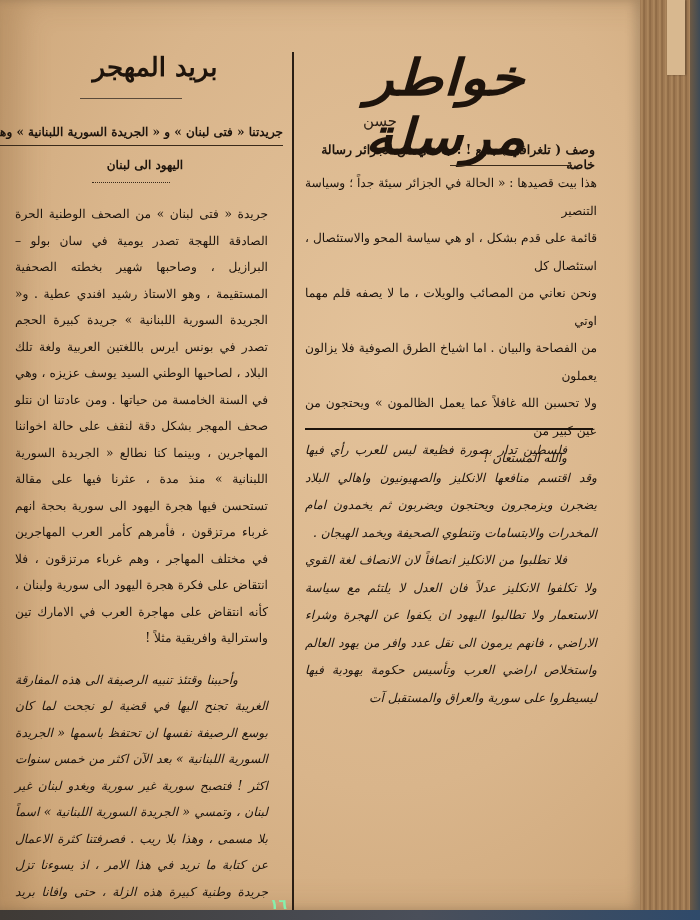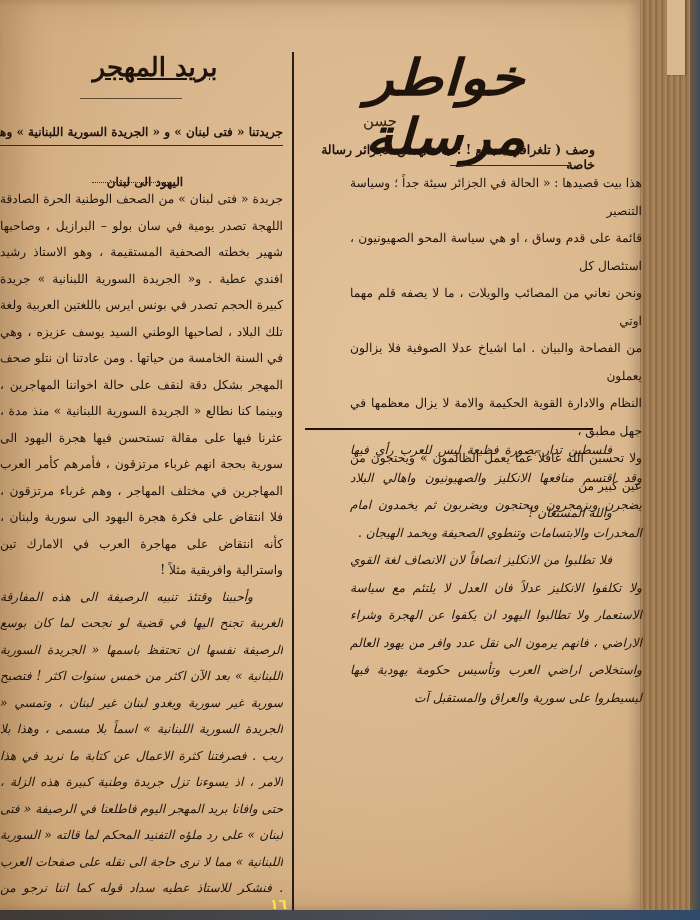--- a/index.html
+++ b/index.html
@@ -35,60 +35,59 @@
   }
   .text { color:#1e140c; direction:rtl; font-family:"DejaVu Serif", serif; }
   .masthead {
     position:absolute; left:300px; top:48px; width:290px; height:70px;
     font-size:50px; font-weight:bold; text-align:center; letter-spacing:2px;
     font-style:italic; transform:scaleX(1.15);
   }
   .masthead-sig { position:absolute; left:363px; top:112px; font-size:15px; color:#2a1e14; }
   .subhead { position:absolute; left:305px; top:142px; width:290px; font-size:12.5px; font-weight:bold; text-align:right; }
   .subhead-rule { position:absolute; left:450px; top:165px; width:122px; height:1px; background:#3a2a1a; }
-  .para { position:absolute; font-size:12.2px; line-height:27.5px; text-align:justify; text-align-last:right;margin-left:45px; }
+  .para { position:absolute; font-size:12.2px; line-height:27.5px; text-align:justify; text-align-last:right; }
   .right-para1 { left:305px; top:170px; width:292px; }
   .section-rule { position:absolute; left:305px; top:428px; width:288px; height:2px; background:#1e140c; }
   .right-para2 { left:305px; top:437px; width:292px; }
 
   
-  .left-head { position:absolute; left:30px; top:52px; width:250px; text-align:center; font-size:26px; font-weight:bold;text-decoration:underline; }
+  .left-head { position:absolute; left:30px; top:52px; width:250px; text-align:center; font-size:26px; font-weight:bold; }
   .left-head-rule { position:absolute; left:80px; top:98px; width:102px; height:1px; background:#5a4a3a; }
   .left-subhead { position:absolute; left:0px; top:125px; width:283px; font-size:12px; font-weight:bold; text-align:right; white-space:nowrap; overflow:hidden; }
   .left-subhead-rule { position:absolute; left:0px; top:145px; width:283px; height:1px; background:#3a2a1a; }
-  .left-title { position:absolute; left:60px; top:175px; width:170px; text-align:center; font-size:12px; font-weight:bold; }
+  .left-title { position:absolute; left:60px; top:158px; width:170px; text-align:center; font-size:12px; font-weight:bold; }
   .left-title-rule { position:absolute; left:92px; top:182px; width:78px; height:0; border-top:1px dotted #3a2a1a; }
   .left-para { position:absolute; left:0px; top:186px; width:283px; font-size:12.2px; line-height:26.5px; text-align:justify; text-align-last:right; overflow:hidden; height:715px; white-space:normal; }
-  .left-para p { margin:0; }
+  .left-para p { margin:15px; }
   .right-para1 p, .right-para2 p { margin:0; }
   .indent { text-indent:30px;font-style:italic; }
-  .page-number { position:absolute; left:270px; top:896px; font-size:14px; font-weight:bold; color:#fde047; }
+  .page-number { position:absolute; left:270px; top:896px; font-size:14px; font-weight:bold; color:#86efac; }
 </style>
 </head>
 <body>
 
 <div class="page"></div>
 <div class="page-edges">
   <div class="tab"></div>
   <div class="spine"></div>
 </div>
 <div class="bottom-strip"></div>
 <div class="col-divider"></div>
 
 <div class="masthead text">خواطر مرسلة</div>
 <div class="masthead-sig text">حسن</div>
 <div class="subhead text">وصف ( تلغرافي ) بديع ! : جاءتني من الجزائر رسالة خاصة</div>
 <div class="subhead-rule"></div>
 
 <div class="para right-para1 text">
   <p>هذا بيت قصيدها : « الحالة في الجزائر سيئة جداً ؛ وسياسة التنصير</p>
-  <p>قائمة على قدم وساق ، او هي سياسة المحو الصهيونيون ، استئصال كل</p>
+  <p>قائمة على قدم بشكل ، او هي سياسة المحو والاستئصال ، استئصال كل</p>
   <p>ونحن نعاني من المصائب والويلات ، ما لا يصفه قلم مهما اوتي</p>
-  <p>من الفصاحة والبيان . اما اشياخ عدلا الصوفية فلا يزالون يعملون</p>
-  <p>النظام والادارة القوية الحكيمة والامة لا يزال معظمها في جهل مطبق ،</p>
+  <p>من الفصاحة والبيان . اما اشياخ الطرق الصوفية فلا يزالون يعملون</p>
   <p>ولا تحسبن الله غافلاً عما يعمل الظالمون » ويحتجون من عين كبير من</p>
   <p class="indent">والله المستعان !</p>
 </div>
 
 <div class="section-rule"></div>
 
 <div class="para right-para2 text">
   <p class="indent">فلسطين تدار بصورة فظيعة ليس للعرب رأي فيها وقد اقتسم منافعها الانكليز والصهيونيون واهالي البلاد يضجرن ويزمجرون ويحتجون ويضربون ثم يخمدون امام المخدرات والابتسامات وتنطوي الصحيفة ويخمد الهيجان .</p>
   <p class="indent">فلا تطلبوا من الانكليز انصافاً لان الانصاف لغة القوي ولا تكلفوا الانكليز عدلاً فان العدل لا يلتئم مع سياسة الاستعمار ولا تطالبوا اليهود ان يكفوا عن الهجرة وشراء الاراضي ، فانهم يرمون الى نقل عدد وافر من يهود العالم واستخلاص اراضي العرب وتأسيس حكومة يهودية فيها ليسيطروا على سورية والعراق والمستقبل آت</p>
 

